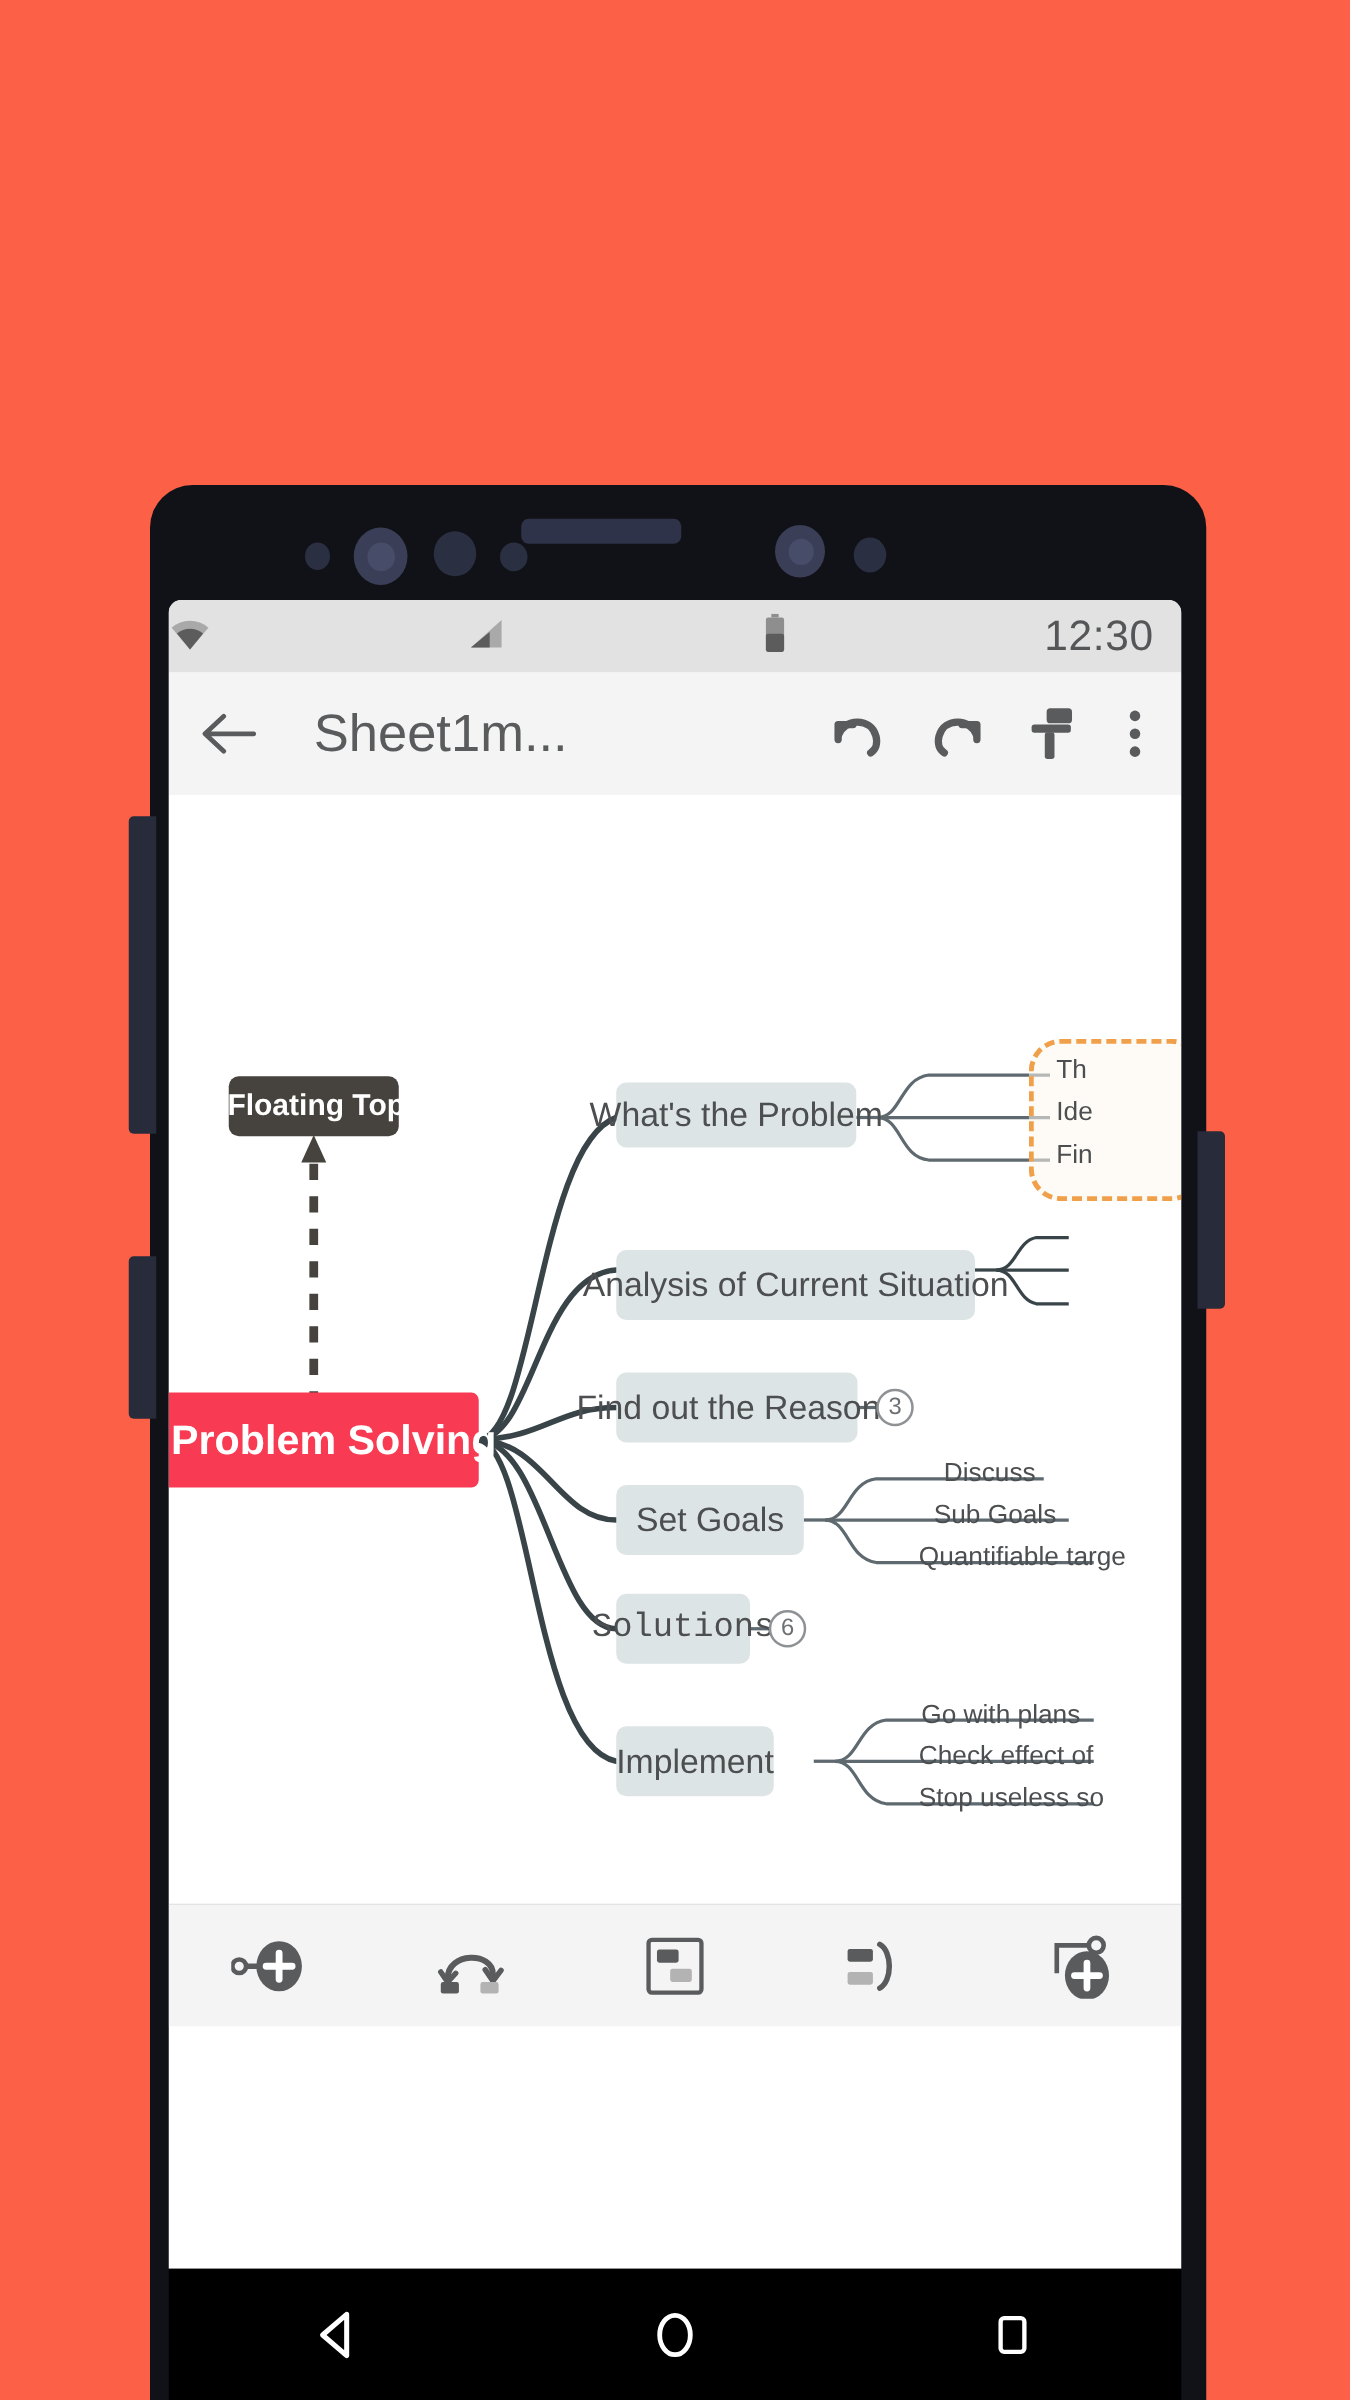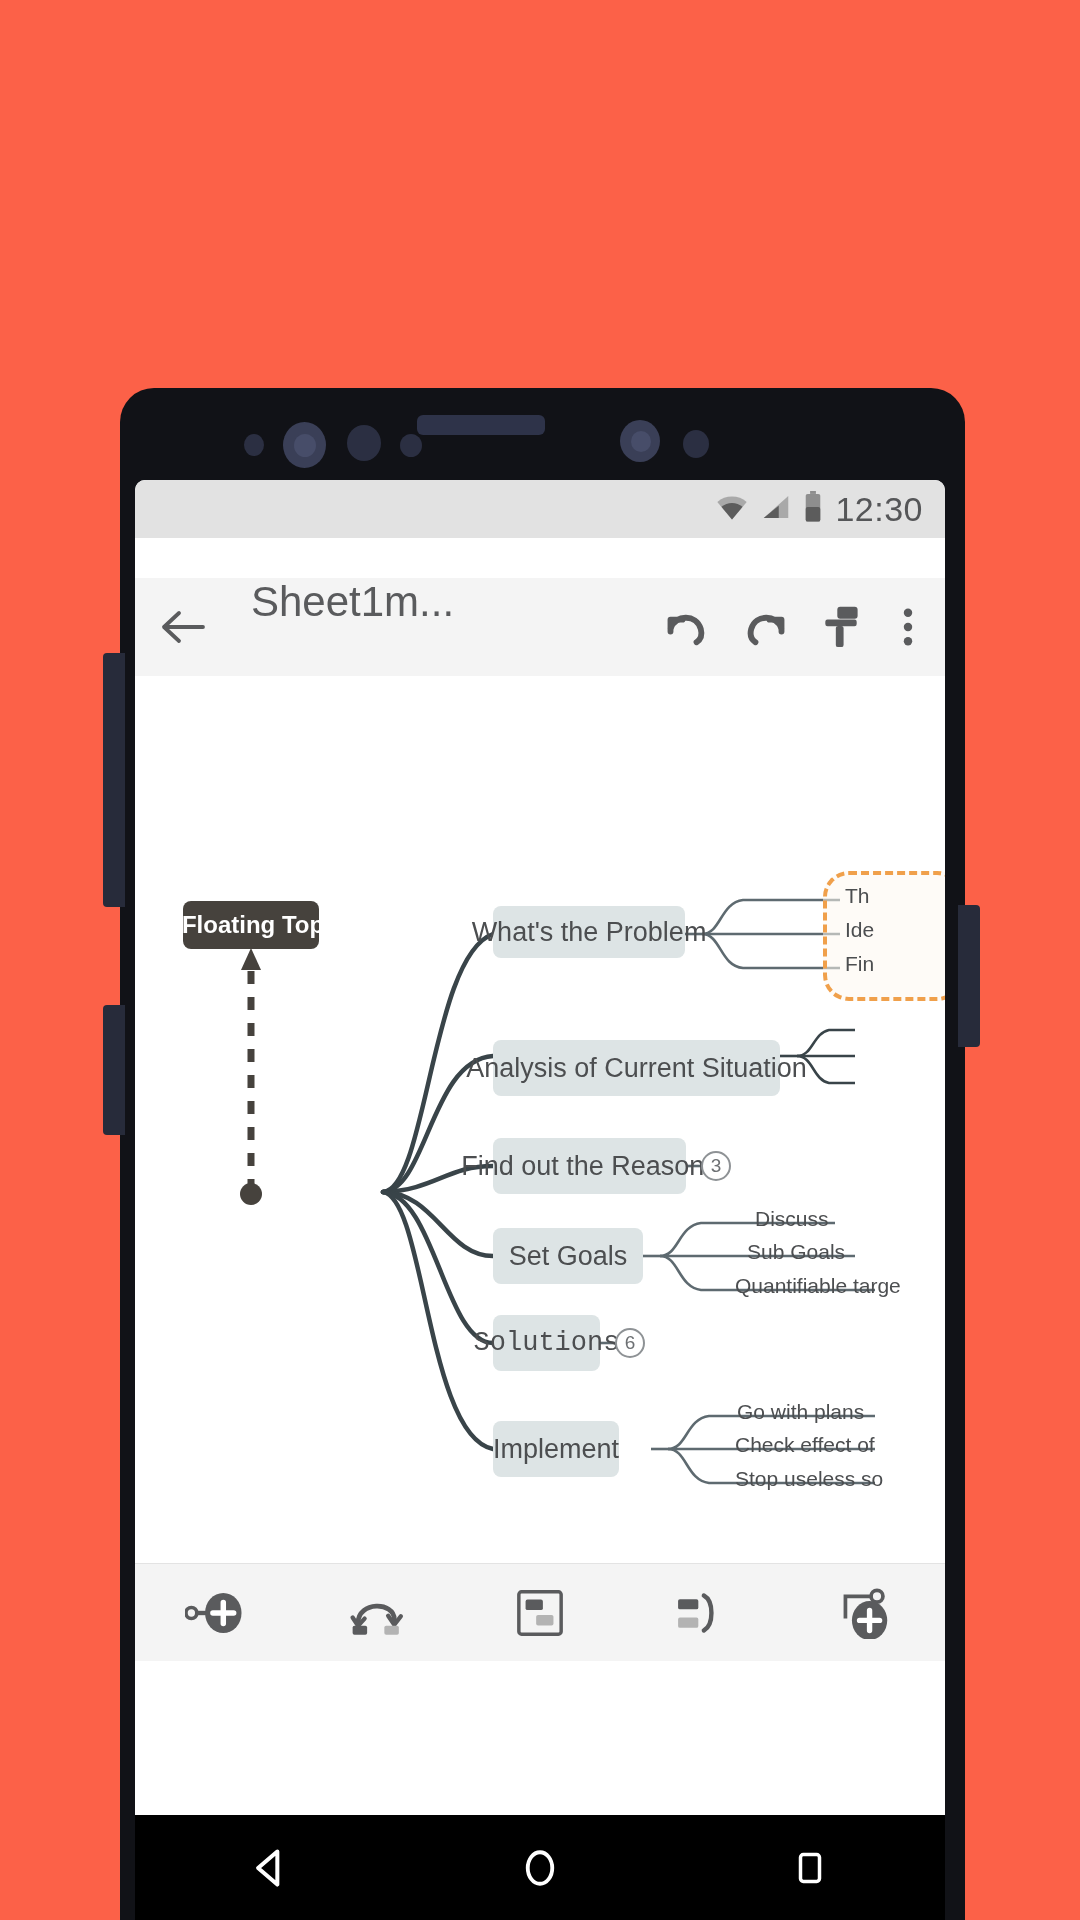--- a/index.html
+++ b/index.html
@@ -53,39 +53,39 @@
     overflow: hidden;
   }
 
   
   #status-bar {
     position: relative;
     height: 58px;
     background: #e2e2e2;
     display: flex;
     align-items: center;
-    justify-content: flex-end;
+    justify-content: space-between;
     padding-right: 22px;
     gap: 12px;
   }
   #status-time {
     font-size: 34px;
     color: #555658;
     letter-spacing: 0.5px;
     font-family: "Liberation Sans", sans-serif;
   }
 
   
   #toolbar {
     position: relative;
     height: 98px;
     background: #f4f4f4;
     display: flex;
+    align-items: center;
     padding: 0 22px 0 24px;
-    margin-top: 40px;
   }
   #toolbar-title {
     font-size: 42px;
     color: #5a5b5d;
     margin-left: 44px;
     white-space: nowrap;
     flex: 1;
   }
   .tb-icon { margin-left: 30px; cursor: pointer; display:flex; align-items:center; }
 
@@ -309,20 +309,23 @@
         <path d="M116 272 L106 294 L126 294 Z" fill="#46423d"></path>
       </g>
     </svg>
 
     <div id="boundary" style="left:688px; top:195px; width:140px; height:130px;"></div>
 
     <div class="node node-floating" style="left:48px; top:225px; width:136px; height:48px;">
       <span>Floating Topic</span>
     </div>
 
+    <div class="node node-central" style="left:-8px; top:478px; width:256px; height:76px;">
+      <span>Problem Solving</span>
+    </div>
 
     <div class="node node-branch" style="left:358px; top:230px; width:192px; height:52px;">
       <span>What's the Problem</span>
     </div>
 
     <div class="node node-branch" style="left:358px; top:364px; width:287px; height:56px;">
       <span>Analysis of Current Situation</span>
     </div>
 
     <div class="node node-branch" style="left:358px; top:552px; width:150px; height:56px;">

